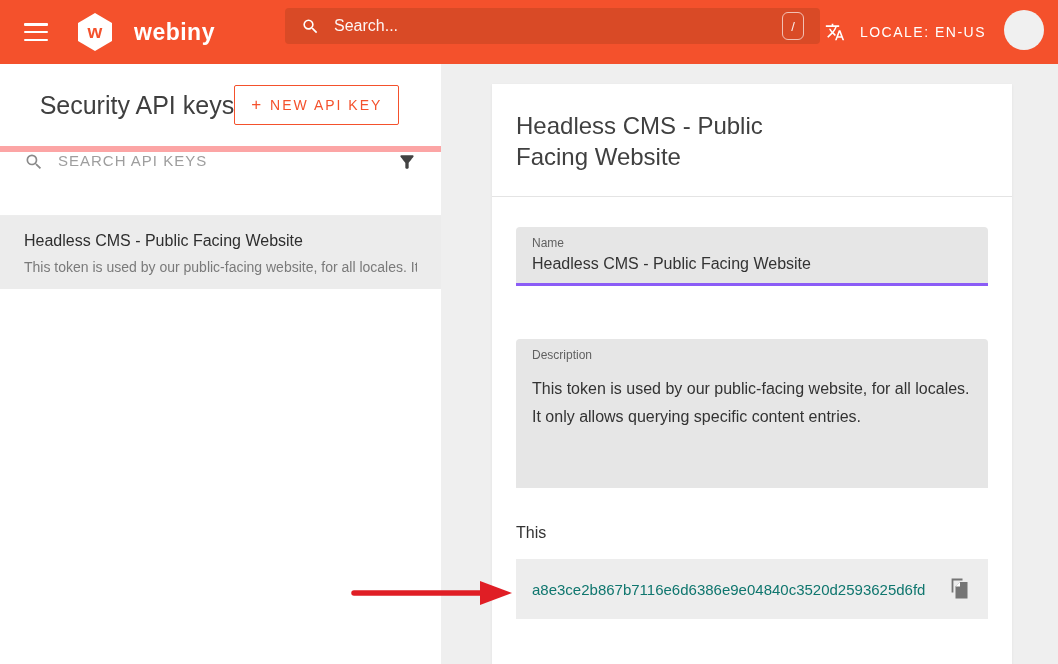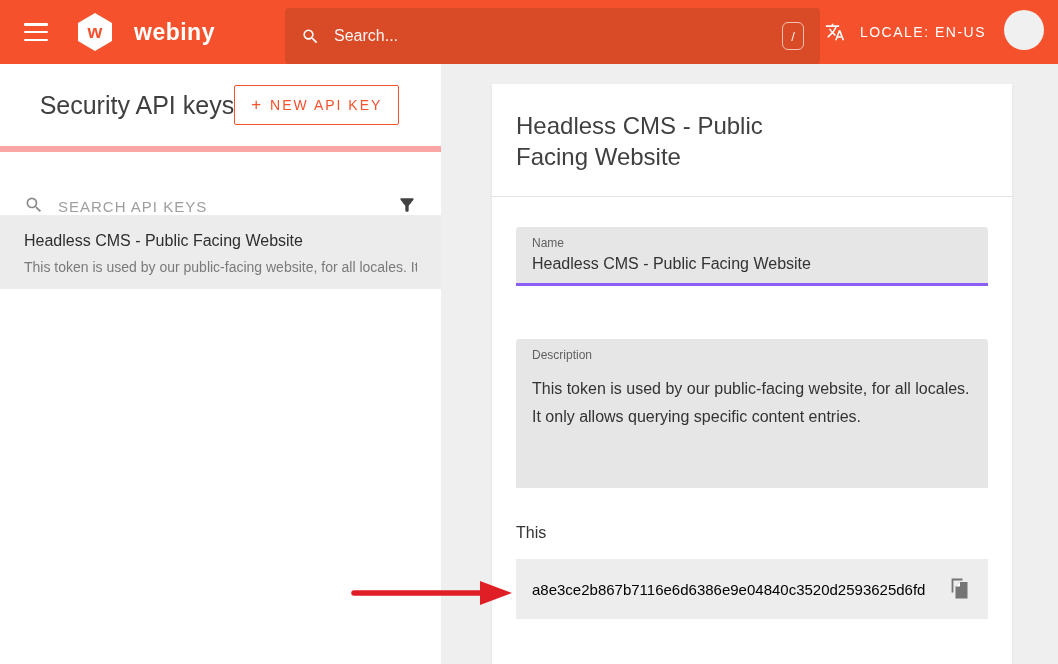--- a/index.html
+++ b/index.html
@@ -23,21 +23,21 @@
   .logo { display: flex; align-items: center; margin-left: 30px; cursor: pointer; }
   .logo-hex {
     width: 34px; height: 38px; background: #fff;
     clip-path: polygon(50% 0%, 100% 26%, 100% 74%, 50% 100%, 0% 74%, 0% 26%);
     display: flex; align-items: center; justify-content: center;
   }
   .logo-hex span { color: var(--header-bg, #f4512c); font-weight: bold; font-size: 19px; }
   .logo-word { color: #fff; font-size: 23px; font-weight: bold; margin-left: 22px; letter-spacing: 0.5px; }
 
   .header-search {
-    position: absolute; left: 285px; top: 8px; width: 535px; height: 56px;
+    position: absolute; left: 285px; top: 8px; width: 535px; height: 36px;
     background: var(--header-search-bg, #d94a26); border-radius: 4px;
     display: flex; align-items: center; padding: 0 16px;
   }
   .header-search svg { flex: 0 0 auto; }
   .header-search input {
     flex: 1; margin-left: 14px; background: transparent; border: none; outline: none;
     color: #fff; font-size: 16px; font-family: inherit;
   }
   .header-search input::placeholder { color: rgba(255,255,255,0.95); }
   .slash-badge {
@@ -69,21 +69,21 @@
   .panel-title { font-size: 25px; font-weight: 400; color: #3f3f3f; }
   .new-key-btn {
     display: flex; align-items: center; gap: 9px;
     border: 1px solid var(--accent, #f4512c); border-radius: 2px; background: #fff;
     color: var(--accent, #f4512c); font-size: 14px; letter-spacing: 2px;
     padding: 9px 16px; cursor: pointer; font-family: inherit;
   }
   .new-key-btn .plus { font-size: 17px; letter-spacing: 0; }
 
   .search-row {
-    height: 64px; display: flex; align-items: flex-end; padding: 0 24px;
+    height: 64px; display: flex; align-items: flex-start; padding: 0 24px;
     border-bottom: 1px solid #ededed;
   }
   .search-row input {
     flex: 1; margin-left: 14px; border: none; outline: none; background: transparent;
     font-size: 15px; letter-spacing: 1px; color: #444; font-family: inherit;
   }
   .search-row input::placeholder { color: #9e9e9e; }
   .filter-btn { background: none; border: none; cursor: pointer; padding: 0; display: flex; }
 
   .list-item {
@@ -117,21 +117,21 @@
     width: 100%; height: 118px; border: none; outline: none; background: transparent;
     resize: none; font-size: 16px; line-height: 28px; color: #333; font-family: inherit;
     margin-top: 8px;
   }
 
   .token-label { margin-top: 36px; font-size: 16px; color: #333; }
   .token-box {
     margin-top: 17px; height: 60px; background: #ededed;
     display: flex; align-items: center; justify-content: space-between; padding: 0 16px;
   }
-  .token-value { font-size: 15px; color: #000000; }
+  .token-value { font-size: 15px; color: #0f766e; }
   .copy-btn { background: none; border: none; cursor: pointer; padding: 0; display: flex; }
 
   
   .annotation-arrow { position: absolute; left: 350px; top: 578px; z-index: 10; pointer-events: none; }
 </style>
 </head>
 <body>
 
 <header class="app-header">
   <div class="hamburger">

